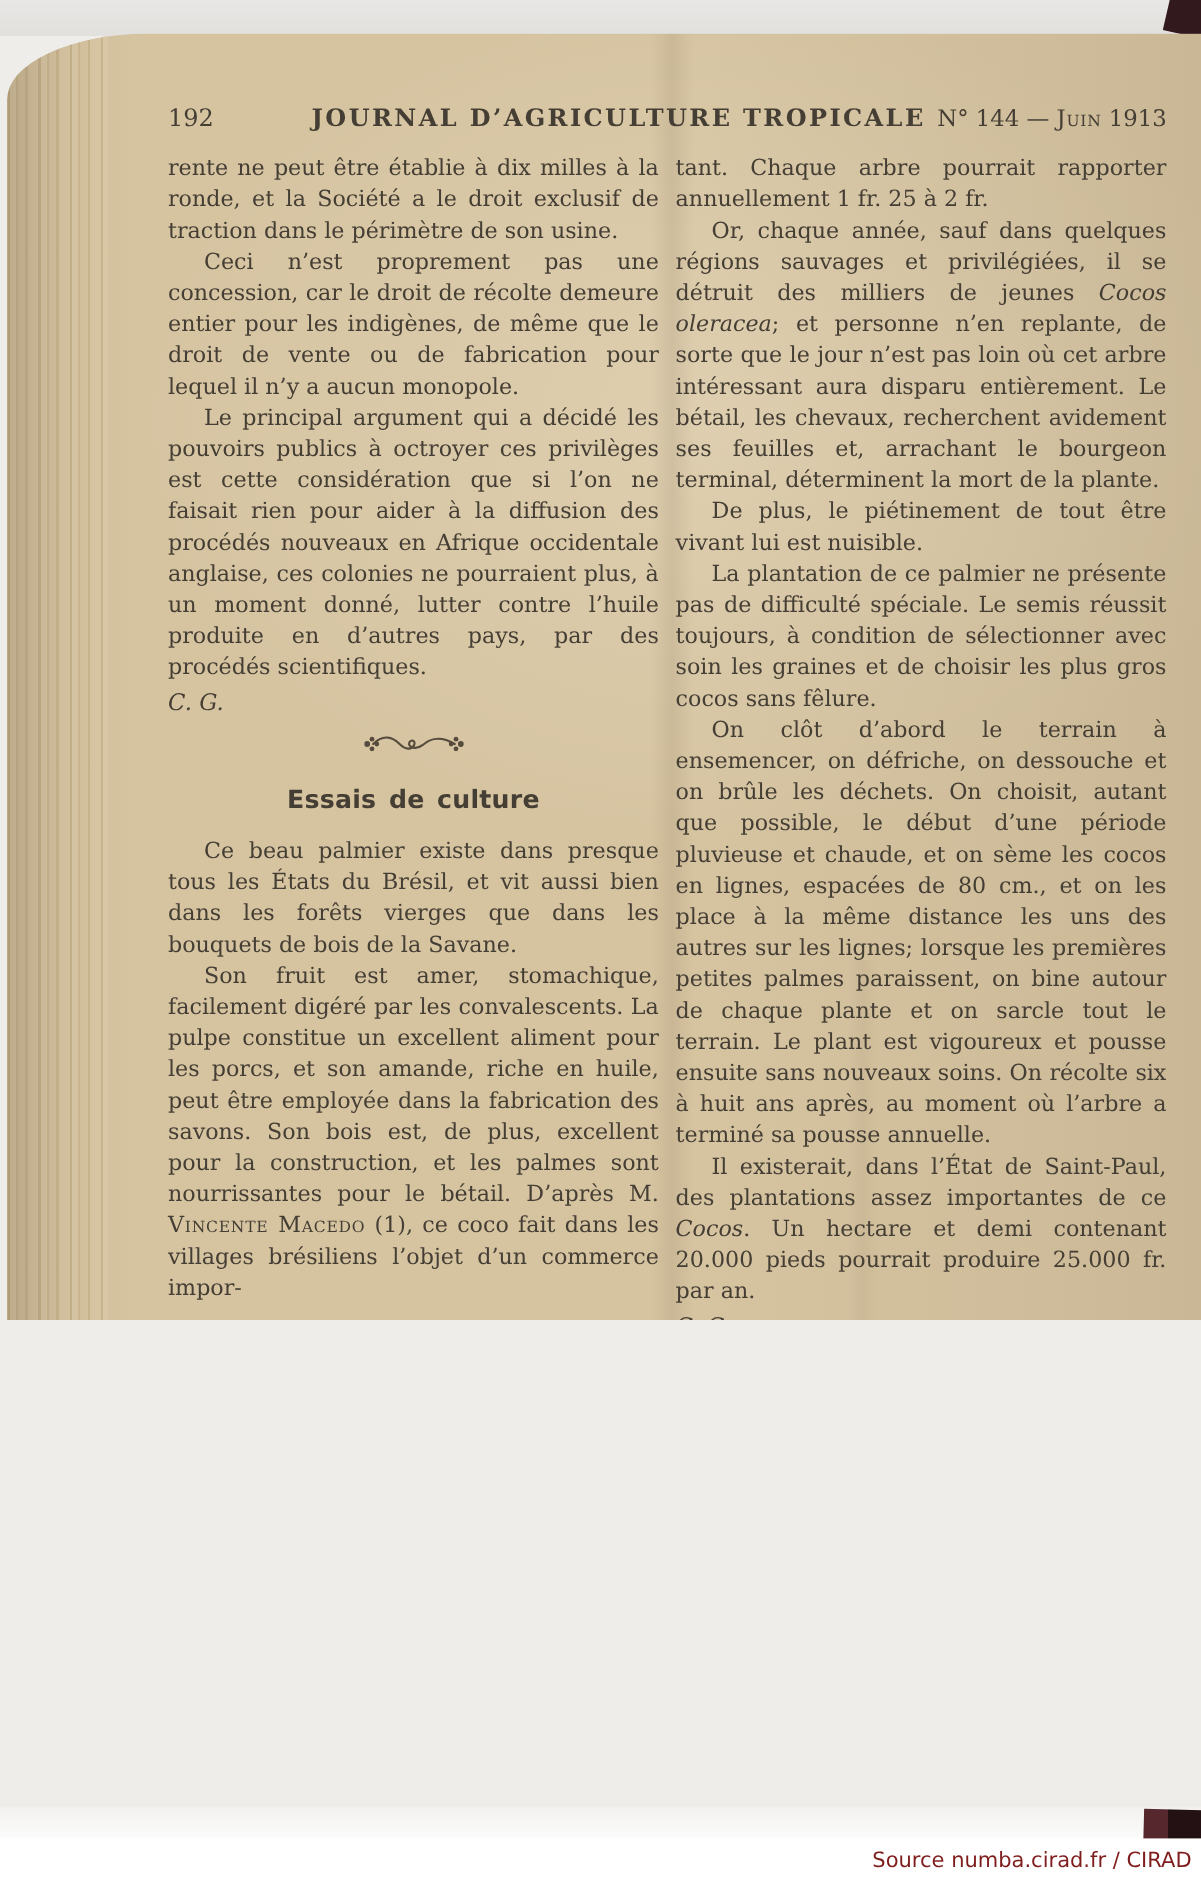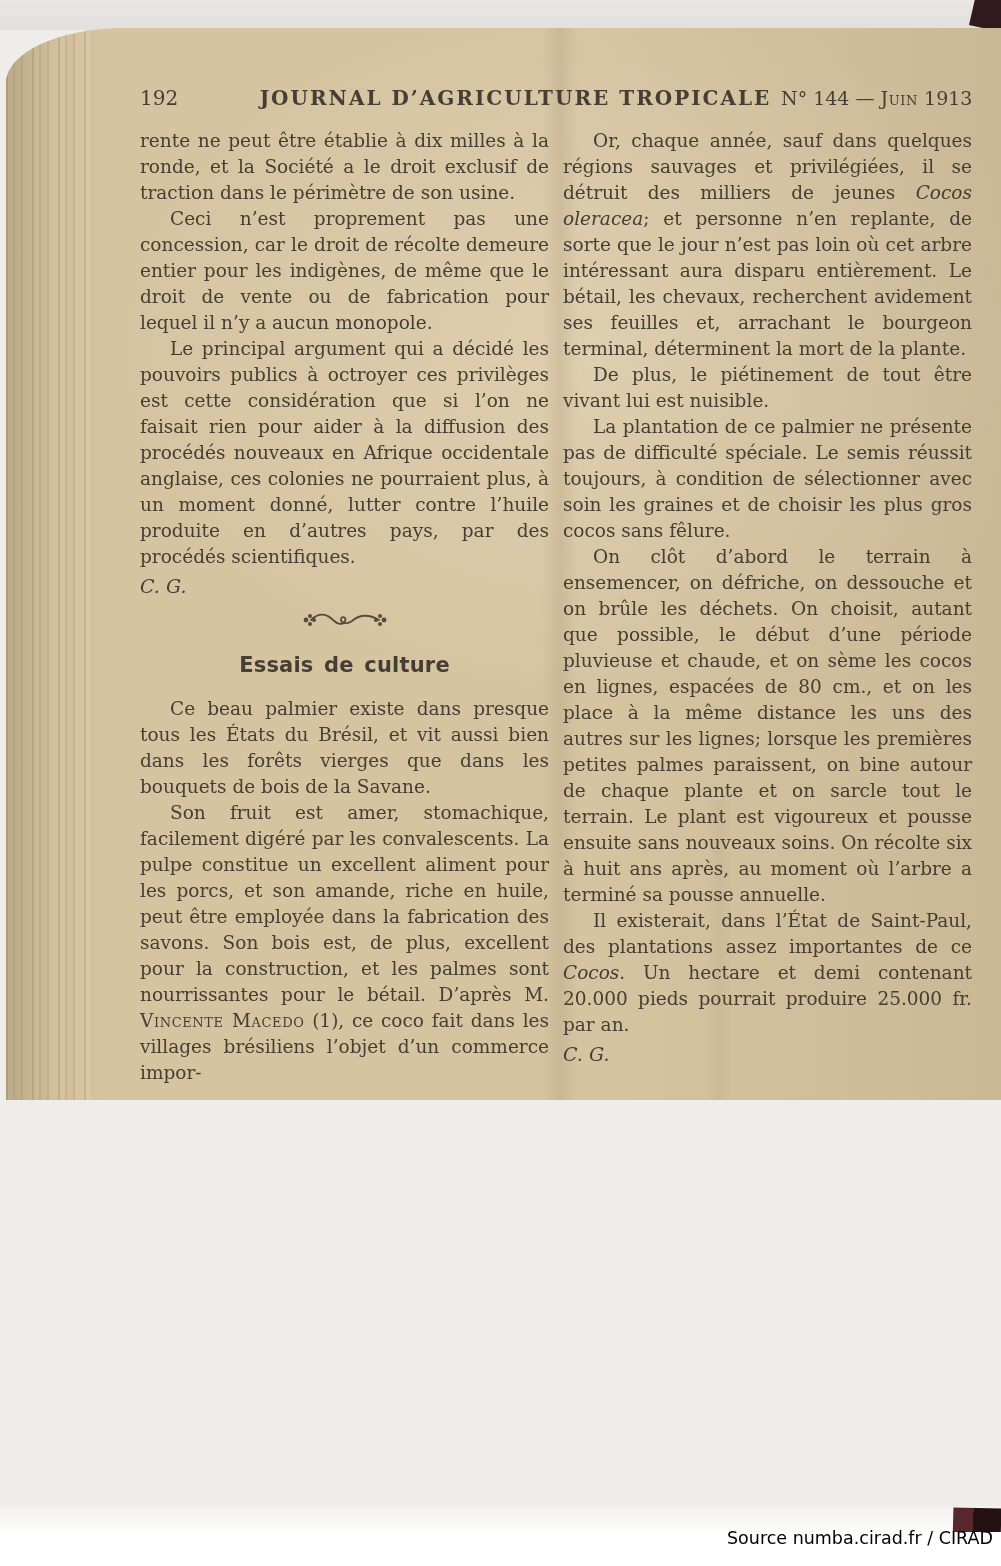--- a/index.html
+++ b/index.html
@@ -75,21 +75,21 @@
   
   .footer-rule{position:absolute;left:138px;top:1346px;width:852px;border:0;
     border-top:1.4px solid rgba(60,50,38,0.8);}
   .page-footer{position:absolute;left:138px;top:1356px;width:852px;
     display:flex;justify-content:space-between;font-size:16.5px;}
   .imprint{padding-left:48px;}
   .manager{padding-right:88px;white-space:nowrap;}
 
   
   .source-bar{position:absolute;left:0;bottom:0;width:100%;height:34px;background:#ffffff;}
-  .source-text{position:absolute;right:8px;bottom:18px;color:#000000;
+  .source-text{position:absolute;right:8px;bottom:5px;color:#7f1d1d;
     font-family:"DejaVu Sans", sans-serif;font-size:17.5px;}
 </style>
 </head>
 <body>
 
 <div class="top-strip"></div>
 <div class="below-book"></div>
 <div class="cover-top-right"></div>
 <div class="cover-bottom-right"></div>
 
@@ -140,20 +140,21 @@
       </div>
 
     <div class="footnote">
       <hr class="footnote-rule">
       <div class="footnote-text">(1) Chacaras e Quintaes, vol. IV, n° 5.</div>
     </div>
   </div>
 
   <div class="col col-right">
     <div>
+        <p>tant. Chaque arbre pourrait rapporter annuellement 1 fr. 25 à 2 fr.</p>
         <p class="indent">Or, chaque année, sauf dans quelques régions sauvages et privilégiées, il se détruit des milliers de jeunes <span class="seg-i">Cocos oleracea</span>; et personne n’en replante, de sorte que le jour n’est pas loin où cet arbre intéressant aura disparu entièrement. Le bétail, les chevaux, recherchent avidement ses feuilles et, arrachant le bourgeon terminal, déterminent la mort de la plante.</p>
         <p class="indent">De plus, le piétinement de tout être vivant lui est nuisible.</p>
         <p class="indent">La plantation de ce palmier ne présente pas de difficulté spéciale. Le semis réussit toujours, à condition de sélectionner avec soin les graines et de choisir les plus gros cocos sans fêlure.</p>
         <p class="indent">On clôt d’abord le terrain à ensemencer, on défriche, on dessouche et on brûle les déchets. On choisit, autant que possible, le début d’une période pluvieuse et chaude, et on sème les cocos en lignes, espacées de 80 cm., et on les place à la même distance les uns des autres sur les lignes; lorsque les premières petites palmes paraissent, on bine autour de chaque plante et on sarcle tout le terrain. Le plant est vigoureux et pousse ensuite sans nouveaux soins. On récolte six à huit ans après, au moment où l’arbre a terminé sa pousse annuelle.</p>
         <p class="indent">Il existerait, dans l’État de Saint-Paul, des plantations assez importantes de ce <span class="seg-i">Cocos</span>. Un hectare et demi contenant 20.000 pieds pourrait produire 25.000 fr. par an.</p>
       </div>
     <div class="signature">C. G.</div>
   </div>
 
   <div class="tailpiece">

